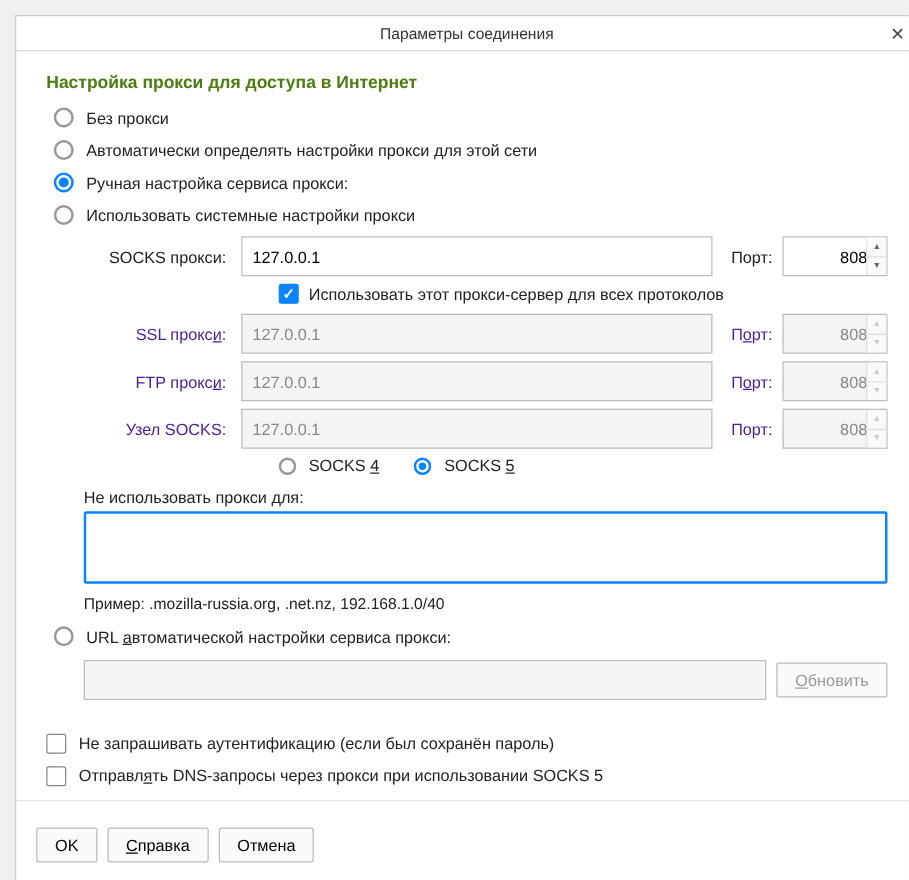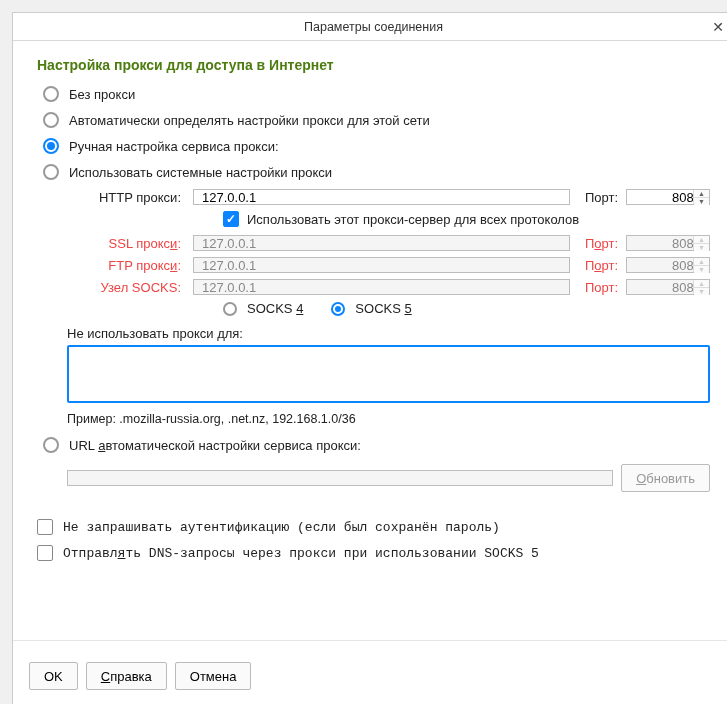--- a/index.html
+++ b/index.html
@@ -90,24 +90,24 @@
   align-items: center;
   gap: 8px;
   margin-bottom: 6px;
 }
 .lbl {
   width: 118px;
   text-align: right;
   padding-right: 4px;
   color: #222;
 }
-.lbl.disabled, .portlbl.disabled { color: #ef4444; }
+.lbl.disabled, .portlbl.disabled { color: #4c1d95; }
 .u { text-decoration: underline; }
 input.txt {
-  height: 16px;
+  height: 32px;
   border: 1px solid #bdbdbd;
   padding: 0 8px;
   font-size: 13px;
   font-family: inherit;
   background: #fff;
 }
 input.txt:disabled { background: #f5f5f5; color: #888; }
 .host { flex: 1; }
 .portlbl { width: 40px; text-align: right; }
 .portwrap {
@@ -166,21 +166,21 @@
 input.url-input {
   flex:1;
 }
 .btn {
   height:28px; padding:0 14px; border:1px solid #bbb; background:#fafafa;
   font-size:13px; font-family:inherit; cursor:pointer; border-radius:2px;
 }
 .btn:disabled { color:#999; cursor:default; }
 .bottom-checks { margin-top:22px; }
 .bottom-check {
-  display:flex; align-items:flex-end; gap:10px; padding:5px 0;font-family:Liberation Mono, monospace;
+  display:flex; align-items:flex-start; gap:10px; padding:5px 0;
 }
 .footer {
   border-top: 1px solid #e5e5e5;
   padding: 21px 16px;
   display:flex; justify-content:flex-start; gap:8px;
 }
 </style>
 </head>
 <body>
 
@@ -208,21 +208,21 @@
       <span>Ручная настройка сервиса прокси:</span>
     </div>
     <div class="radio-row">
       <span class="radio-outer"></span>
       <span>Использовать системные настройки прокси</span>
     </div>
 
     <div class="proxy-grid">
 
       <div class="grid-row">
-        <span class="lbl">HTTP прокси:</span>
+        <span class="lbl">SOCKS прокси:</span>
         <input class="txt host" value="127.0.0.1" style="">
         <span class="portlbl">Порт:</span>
         <span class="portwrap">
           <input class="txt port" value="8080" style="">
           <span class="spinner">
             <span class="spin-btn">▲</span>
             <span class="spin-btn">▼</span>
           </span>
         </span>
       </div>
@@ -277,21 +277,21 @@
         <span style="width:8px"></span>
         <span class="radio-small selected">
             <span class="dot"></span>
           </span>
         <span><span>SOCKS </span><span class="u">5</span></span>
       </div>
     </div>
 
     <div class="noproxy-label">Не использовать прокси для:</div>
     <textarea class="noproxy-ta" style=""></textarea>
-    <div class="example">Пример: .mozilla-russia.org, .net.nz, 192.168.1.0/36</div>
+    <div class="example">Пример: .mozilla-russia.org, .net.nz, 192.168.1.0/40</div>
 
     <div class="radio-row" style="margin-top:6px;">
       <span class="radio-outer"></span>
       <span><span>URL </span><span class="u">а</span><span>втоматической настройки сервиса прокси:</span></span>
     </div>
     <div class="url-row">
       <input class="txt url-input" disabled="" value="" style="">
       <button class="btn" disabled=""><span class="u">О</span><span>бновить</span></button>
     </div>
 

